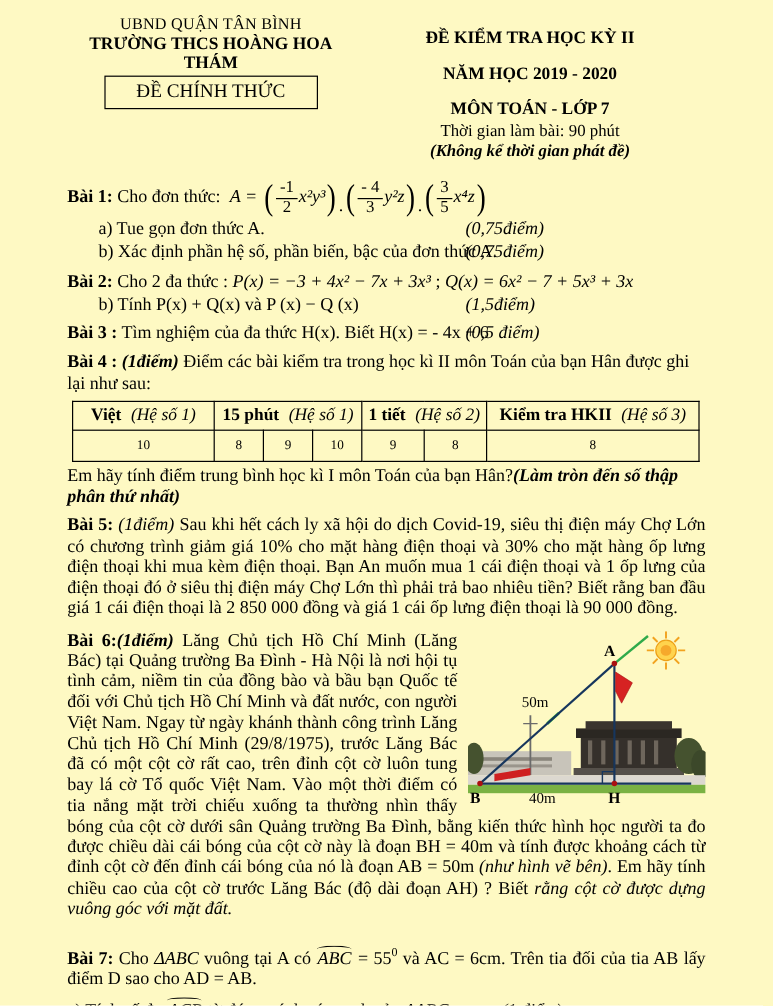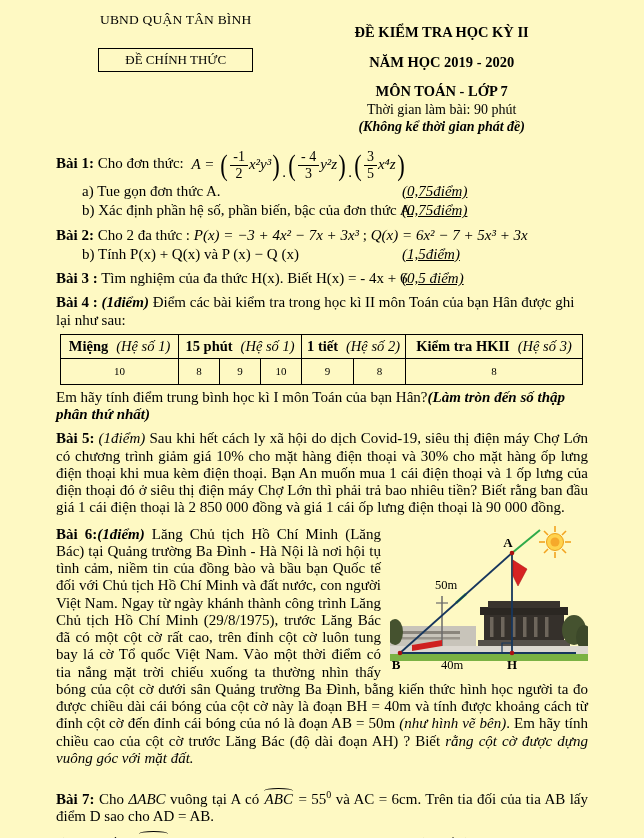--- a/index.html
+++ b/index.html
@@ -5,34 +5,34 @@
   html,body { margin:0; padding:0; background:#ffffff; }
   body { width:644px; height:838px; font-family:"Liberation Serif", serif; color:#000; font-size:15px; line-height:1.15; overflow:hidden; }
   .page { box-sizing:border-box; width:644px; height:838px; padding:12px 56px 0 56px; background:#fef9c3; }
 
   
   .header { display:flex; margin-bottom:14px; }
   .h-left  { width:45%; text-align:center; }
   .h-right { width:55%; text-align:center; }
   .h-left .l1 { font-size:13.5px; letter-spacing:.2px; }
   .h-left .l2 { font-size:14.5px; font-weight:bold; margin-top:1px; }
-  .official-box { display:inline-block; border:1.5px solid #000; padding:4px 26px; margin-top:20px; font-size:13px; }
+  .official-box { display:inline-block; border:1.5px solid #000; padding:4px 26px; margin-top:1px; font-size:16px; }
   .h-right .t  { font-size:14.5px; font-weight:bold; line-height:1.22;margin-top:12px; }
   .h-right .time { font-size:14px; line-height:1.22; }
   .h-right .note { font-size:14px; font-weight:bold; font-style:italic; line-height:1.22; }
 
   
   .sec { margin-top:7px; }
   .lbl { font-weight:bold; }
   .it  { font-style:italic; }
   .bit { font-weight:bold; font-style:italic; }
   .mathit { font-style:italic; }
   .rel { position:relative; }
   .sub { padding-left:26px; margin-top:2px; }
-  .pts-a  { position:absolute; left:346px; top:0; font-style:italic; white-space:nowrap;text-decoration:underline; }
+  .pts-a  { position:absolute; left:332px; top:0; font-style:italic; white-space:nowrap; }
   .pts-a7 { position:absolute; left:362px; top:0; font-style:italic; white-space:nowrap; }
   .just { text-align:justify; }
 
   
   .formula { display:inline-flex; align-items:center; vertical-align:middle; font-style:italic; }
   .paren { font-size:30px; font-weight:400; font-style:normal; line-height:1; transform:scaleX(.75); }
   .frac { display:inline-flex; flex-direction:column; align-items:center; font-style:normal; margin:0 1px; font-size:14px; }
   .frac .fn { display:block; border-bottom:1px solid #000; padding:0 3px; line-height:1.1; }
   .frac .fd { display:block; line-height:1.1; padding:0 3px; }
   .mdot { font-style:normal; margin:0 1px; align-self:flex-end; }
@@ -58,20 +58,21 @@
   .figdim   { font-family:"Liberation Serif", serif; font-size:12.5px; }
 </style>
 </head>
 <body>
 
 <div class="page">
 
   <div class="header">
     <div class="h-left">
       <div class="l1">UBND QUẬN TÂN BÌNH</div>
+      <div class="l2">TRƯỜNG THCS HOÀNG HOA THÁM</div>
       <div><span class="official-box">ĐỀ CHÍNH THỨC</span></div>
     </div>
     <div class="h-right">
       <div class="t">ĐỀ KIỂM TRA HỌC KỲ II</div>
       <div class="t">NĂM HỌC 2019 - 2020</div>
       <div class="t">MÔN TOÁN - LỚP 7</div>
       <div class="time">Thời gian làm bài: 90 phút</div>
       <div class="note">(Không kể thời gian phát đề)</div>
     </div>
   </div>
@@ -133,21 +134,21 @@
         <col style="width:118px">
           <col style="width:41px">
           <col style="width:41px">
           <col style="width:41px">
         <col style="width:52px">
           <col style="width:52px">
           <col style="width:177px">
       </colgroup>
       <tbody>
           <tr class="hrow">
-        <td><span class="chb">Miệng</span><span class="chi">(Hệ số 1)</span></td>
+        <td><span class="chb">Việt</span><span class="chi">(Hệ số 1)</span></td>
         <td colspan="3"><span class="chb">15 phút</span><span class="chi">(Hệ số 1)</span></td>
         <td colspan="2"><span class="chb">1 tiết</span><span class="chi">(Hệ số 2)</span></td>
         <td><span class="chb">Kiểm tra HKII</span><span class="chi">(Hệ số 3)</span></td>
       </tr>
       <tr class="vrow">
         <td>10</td>
         <td>8</td>
         <td>9</td>
         <td>10</td>
         <td>9</td>

